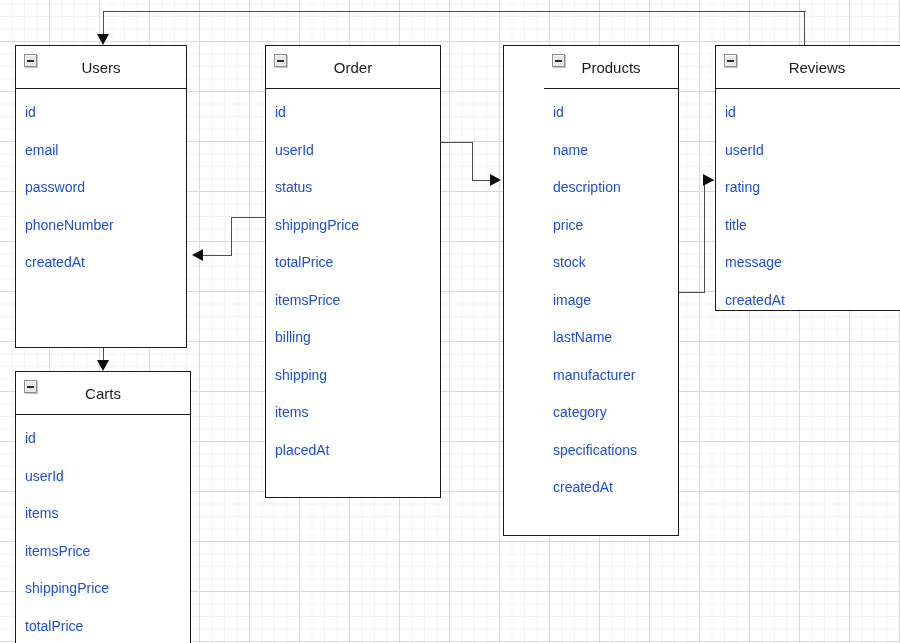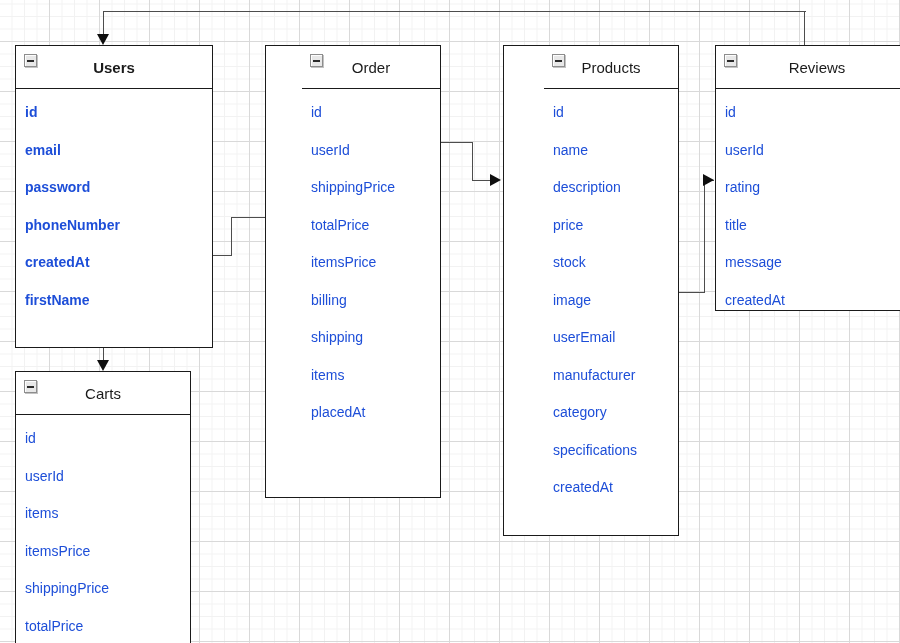--- a/index.html
+++ b/index.html
@@ -157,58 +157,58 @@
     <div class="arrow arrow-right" style="left:490px; top:174px;"></div>
   </div>
 
   <div class="conn">
     <div class="seg-h" style="left:679px; top:292px; width:26px;"></div>
     <div class="seg-v" style="left:704px; top:180px; height:113px;"></div>
     <div class="seg-h" style="left:704px; top:180px; width:10px;"></div>
     <div class="arrow arrow-right" style="left:703px; top:174px;"></div>
   </div>
 
-  <div class="entity" style="left:15px; top:45px; width:198px; height:303px;font-weight:bold;">
+  <div class="entity" style="left:15px; top:45px; width:172px; height:303px;">
     <div class="entity-header">
       <span class="collapse-icon"></span>
       <span class="entity-title">Users</span>
     </div>
     <div class="entity-fields">
       <div class="field">id</div>
       <div class="field">email</div>
       <div class="field">password</div>
       <div class="field">phoneNumber</div>
       <div class="field">createdAt</div>
-      <div class="field">firstName</div>
     </div>
   </div>
 
   <div class="entity" style="left:15px; top:371px; width:176px; height:340px;">
     <div class="entity-header">
       <span class="collapse-icon"></span>
       <span class="entity-title">Carts</span>
     </div>
     <div class="entity-fields">
       <div class="field">id</div>
       <div class="field">userId</div>
       <div class="field">items</div>
       <div class="field">itemsPrice</div>
       <div class="field">shippingPrice</div>
       <div class="field">totalPrice</div>
     </div>
   </div>
 
-  <div class="entity" style="left:265px; top:45px; width:176px; height:453px;padding-left:36px;">
+  <div class="entity" style="left:265px; top:45px; width:176px; height:453px;">
     <div class="entity-header">
       <span class="collapse-icon"></span>
       <span class="entity-title">Order</span>
     </div>
     <div class="entity-fields">
       <div class="field">id</div>
       <div class="field">userId</div>
+      <div class="field">status</div>
       <div class="field">shippingPrice</div>
       <div class="field">totalPrice</div>
       <div class="field">itemsPrice</div>
       <div class="field">billing</div>
       <div class="field">shipping</div>
       <div class="field">items</div>
       <div class="field">placedAt</div>
     </div>
   </div>
 
@@ -217,21 +217,21 @@
       <span class="collapse-icon"></span>
       <span class="entity-title">Products</span>
     </div>
     <div class="entity-fields">
       <div class="field">id</div>
       <div class="field">name</div>
       <div class="field">description</div>
       <div class="field">price</div>
       <div class="field">stock</div>
       <div class="field">image</div>
-      <div class="field">userEmail</div>
+      <div class="field">lastName</div>
       <div class="field">manufacturer</div>
       <div class="field">category</div>
       <div class="field">specifications</div>
       <div class="field">createdAt</div>
     </div>
   </div>
 
   <div class="entity" style="left:715px; top:45px; width:204px; height:266px;">
     <div class="entity-header">
       <span class="collapse-icon"></span>

